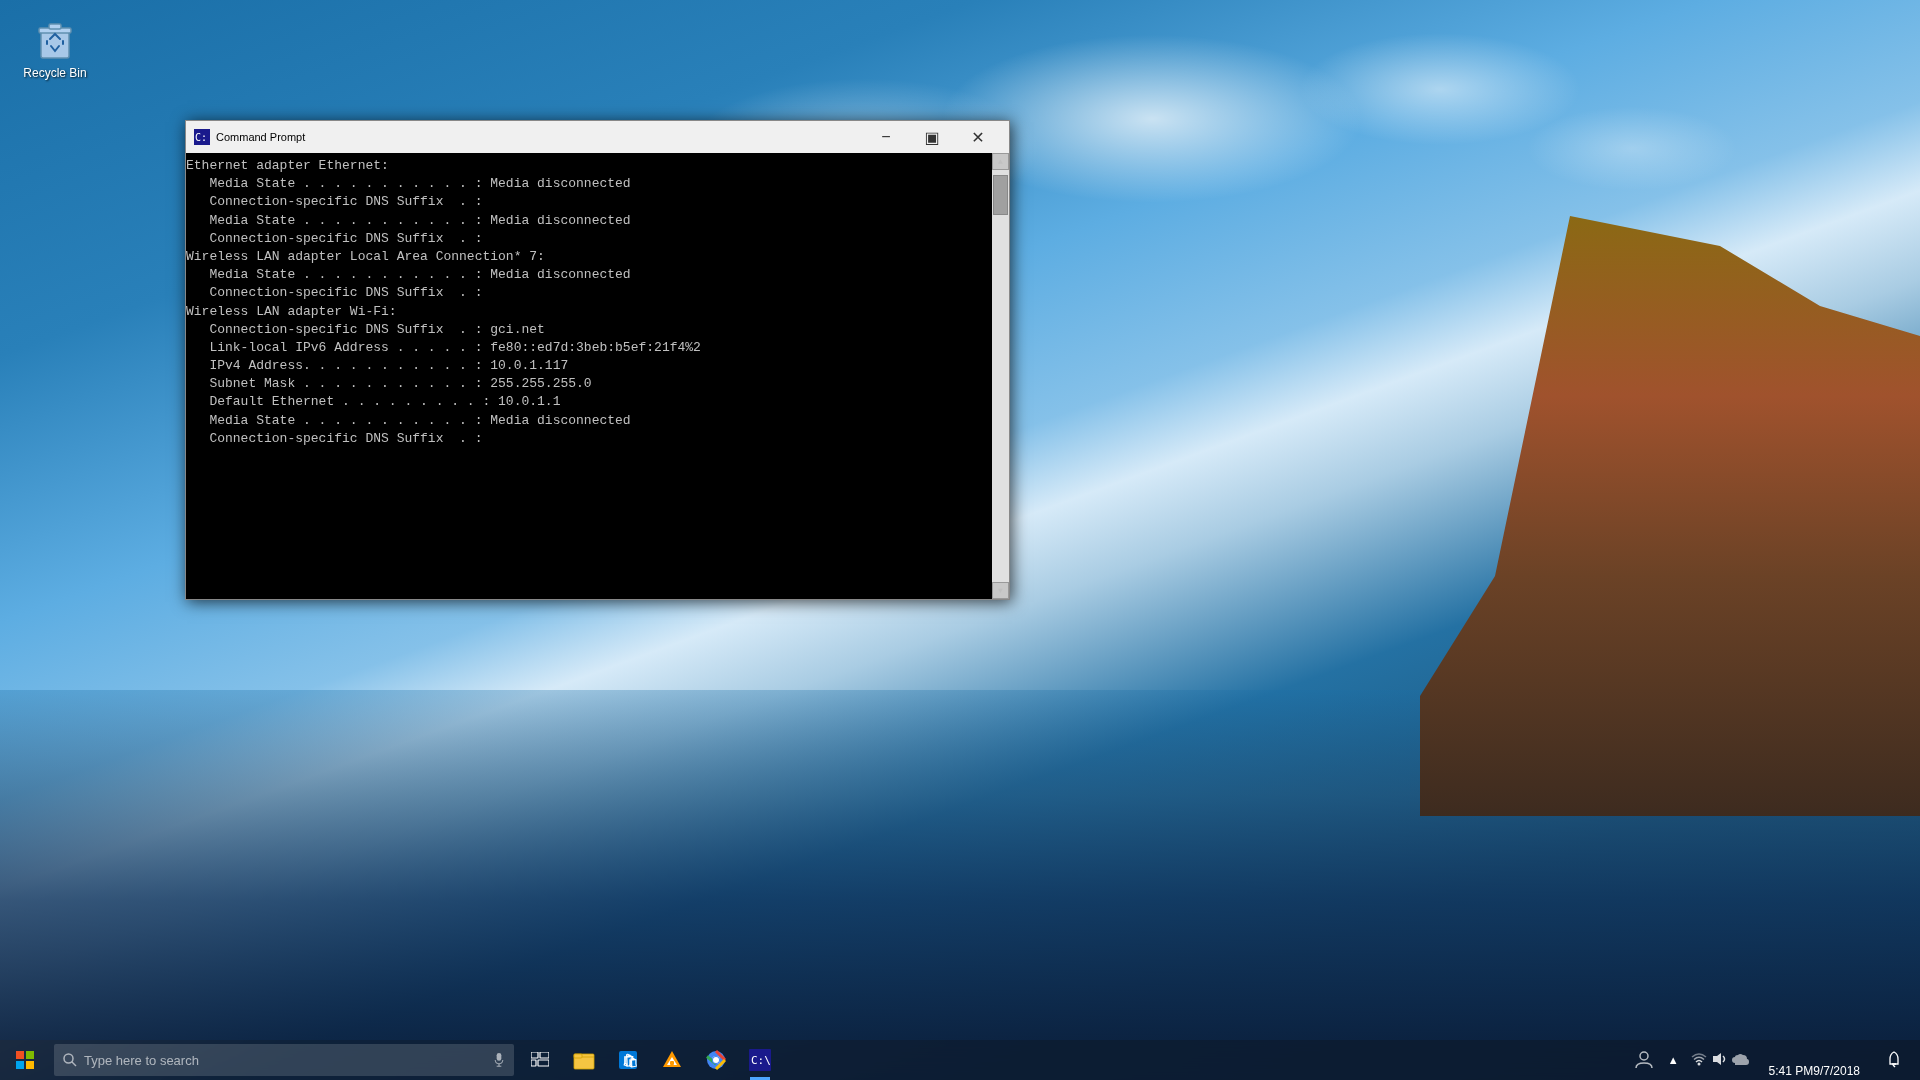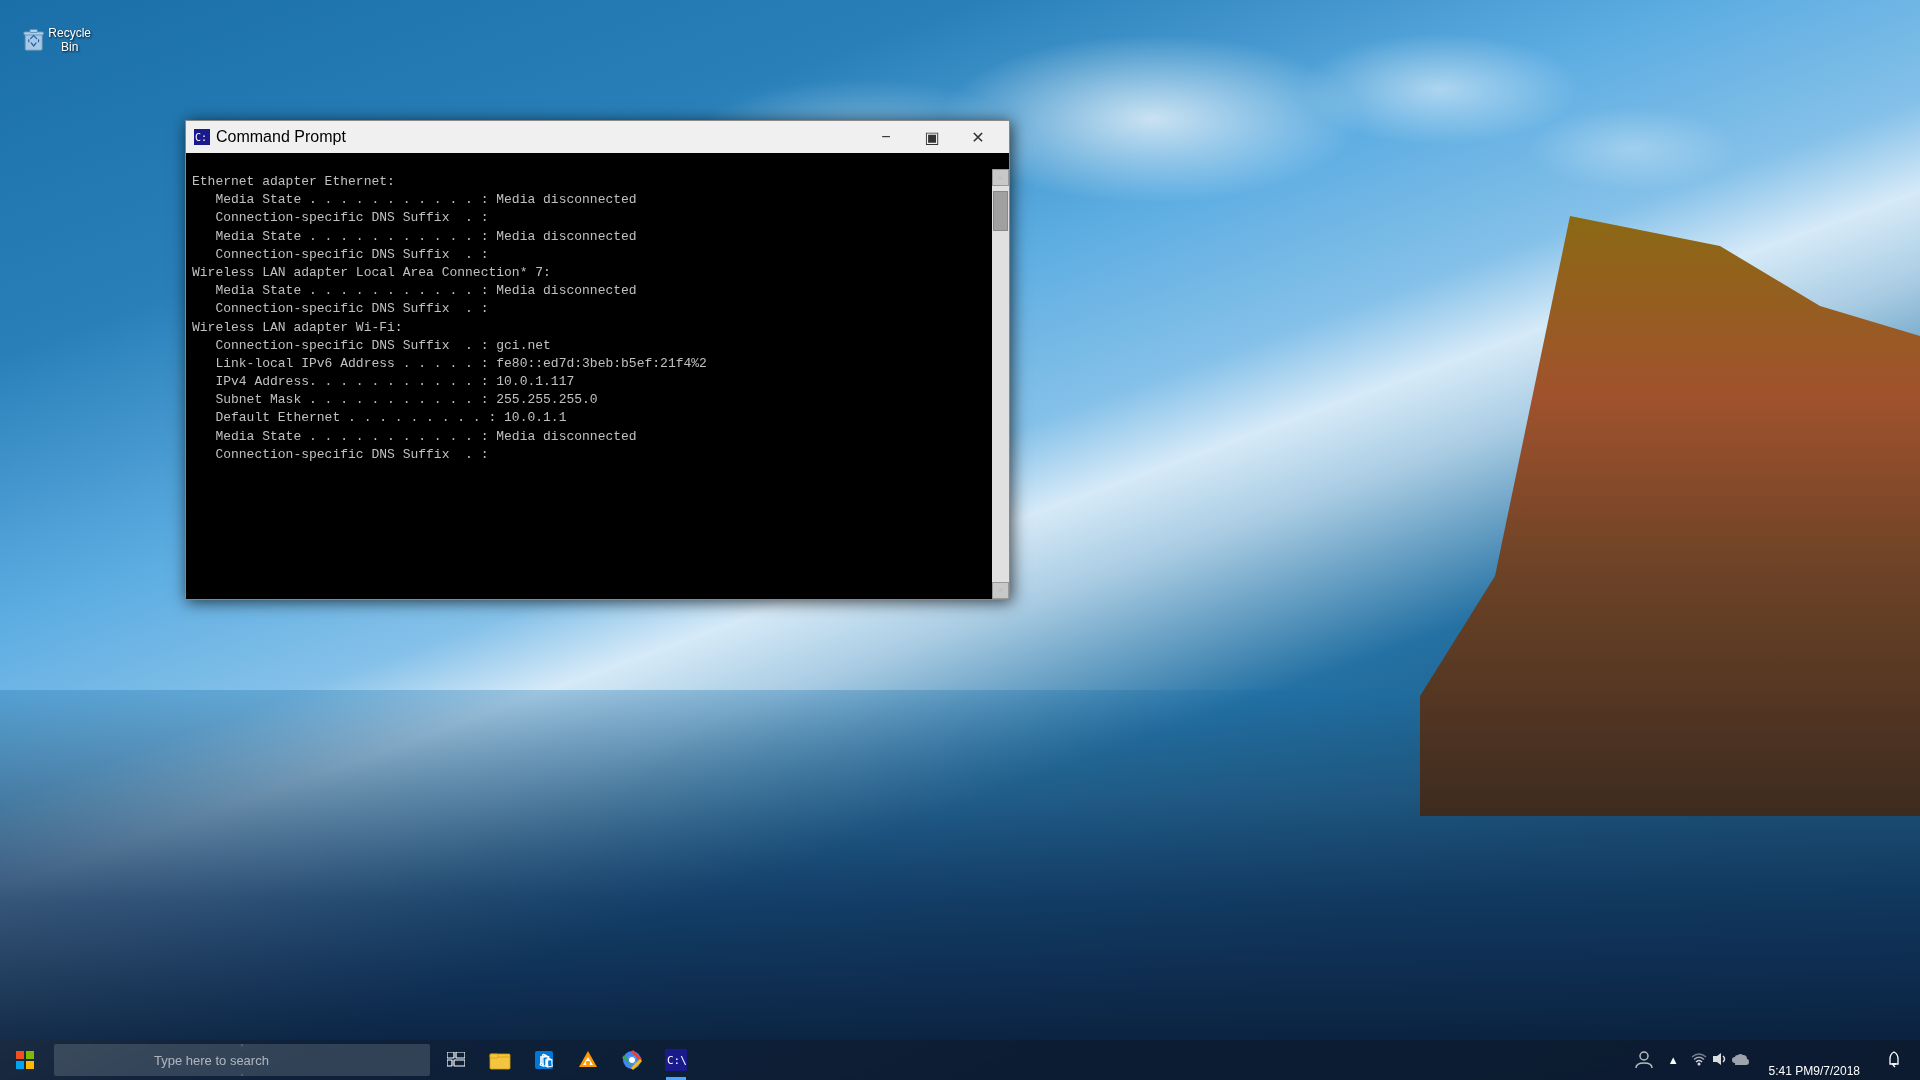--- a/index.html
+++ b/index.html
@@ -75,21 +75,21 @@
       pointer-events: none;
     }
 
     
     #recycle-bin {
       position: absolute;
       top: 10px;
       left: 15px;
       width: 80px;
       display: flex;
-      flex-direction: row;
+      flex-direction: column;
       align-items: center;
       cursor: pointer;
       padding: 4px;
     }
 
     .recycle-icon {
       width: 48px;
       height: 48px;
       margin-bottom: 4px;
     }
@@ -127,21 +127,21 @@
 
     .cmd-icon {
       width: 16px;
       height: 16px;
       margin-right: 6px;
       flex-shrink: 0;
     }
 
     .cmd-title-text {
       flex: 1;
-      font-size: 16px;
+      font-size: 11px;
       color: #000;
       font-family: 'Segoe UI', sans-serif;
     }
 
     .titlebar-buttons {
       display: flex;
       gap: 0;
     }
 
     .tb-btn {
@@ -157,24 +157,23 @@
       color: #333;
     }
 
     
     #cmd-content {
       flex: 1;
       background: #000;
       color: #c0c0c0;
       font-family: 'Lucida Console', 'Courier New', monospace;
       font-size: 13px;
-      padding: 4px 6px;
+      padding: 4px 0;
       overflow: hidden;
       position: relative;
-      margin-top: 16px;
     }
 
     .cmd-line {
       line-height: 1.4;
       white-space: pre;
     }
 
     
     #cmd-scrollbar {
       position: absolute;
@@ -254,26 +253,25 @@
       cursor: pointer;
       color: white;
     }
 
     
     #search-bar {
       display: flex;
       align-items: center;
       background: rgba(255,255,255,0.15);
       height: 32px;
-      width: 376px;
+      width: 460px;
       border-radius: 2px;
       padding: 0 8px;
       margin-left: 4px;
       gap: 6px;
-      flex-direction: column;
     }
 
     #search-bar input {
       background: transparent;
       border: none;
       outline: none;
       color: rgba(255,255,255,0.8);
       font-size: 13px;
       font-family: 'Segoe UI', sans-serif;
       flex: 1;

